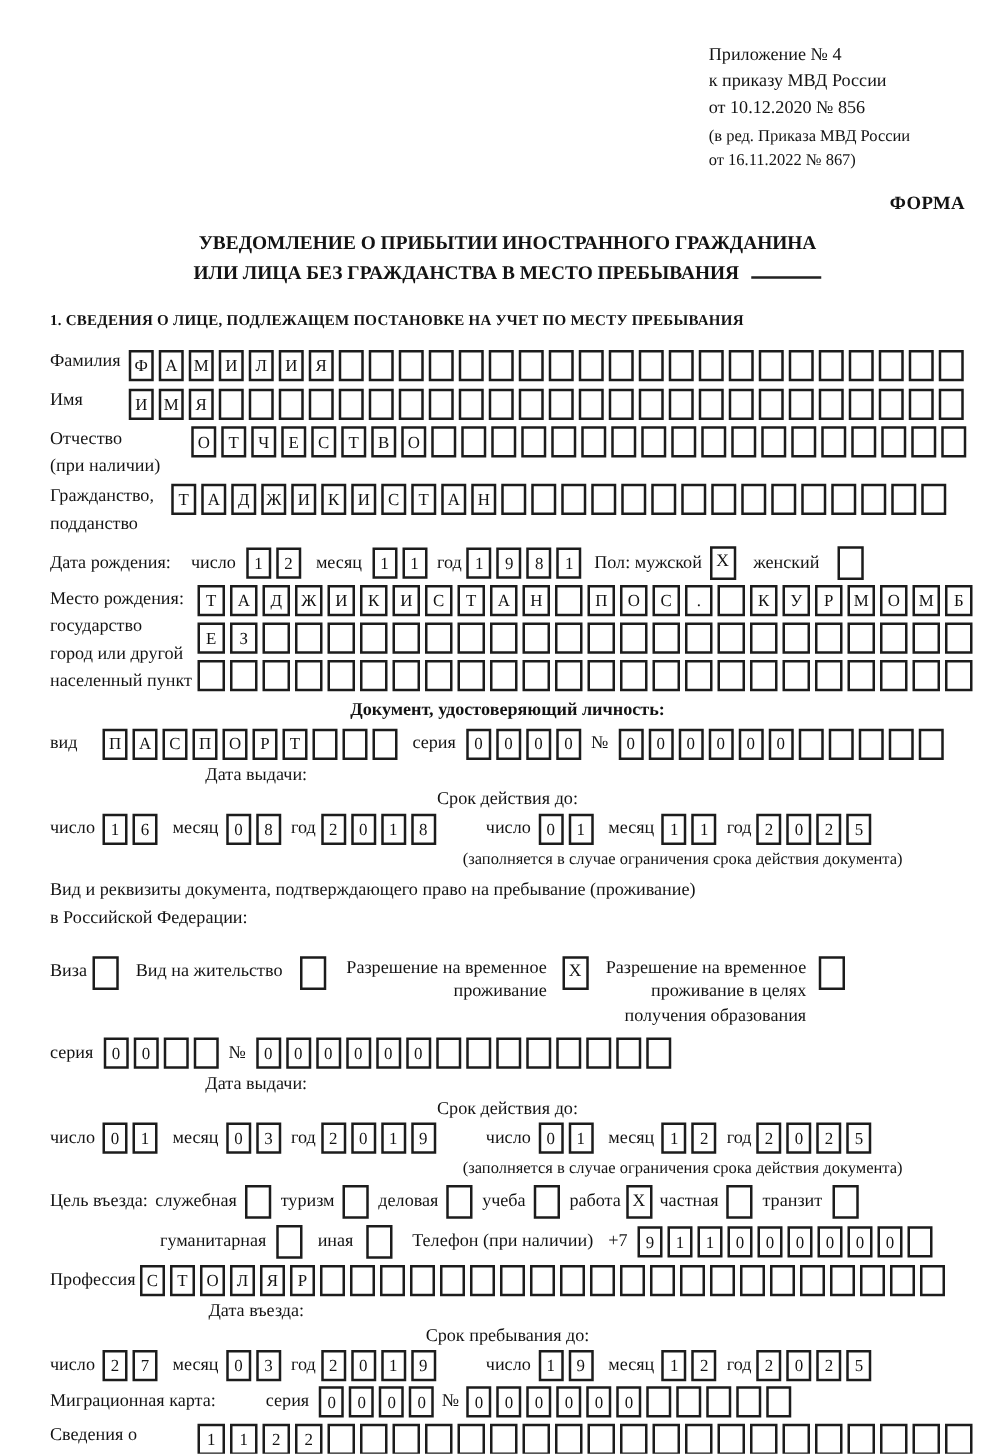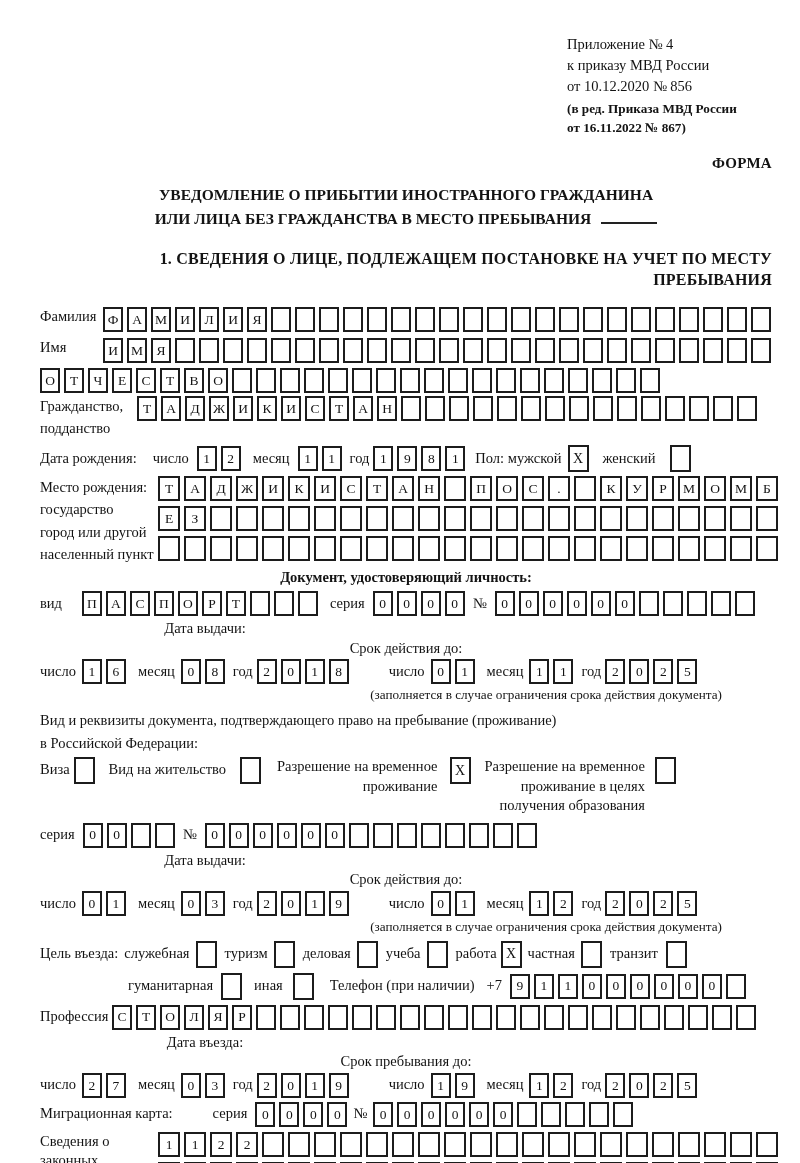--- a/index.html
+++ b/index.html
@@ -22,25 +22,25 @@
     width:17px;height:23px;border:2px solid #1c1c1c;background:#fff;
     display:inline-flex;align-items:center;justify-content:center;
     font-size:14px;line-height:1;flex:none;
   }
 
   .row{display:flex;align-items:flex-start;}
   .vcenter{align-items:center;}
   .lbl{flex:none;}
 
   .hdr{margin-left:527px;line-height:1.45;}
-  .hdr-sub{font-size:13.2px;line-height:1.4;font-weight:bold;}
+  .hdr-sub{font-size:13.2px;line-height:1.4;}
   .forma{font-weight:bold;text-align:right;margin-top:16px;font-size:15px;letter-spacing:.3px;}
   .title{text-align:center;font-weight:bold;font-size:15.5px;margin-top:10px;line-height:1.5;}
   .blank-line{display:inline-block;width:56px;border-bottom:2px solid #222;margin-left:10px;}
-  .sec{font-weight:bold;text-align:right;font-size:16px;margin-top:18px;letter-spacing:.2px;}
+  .sec{font-weight:bold;text-align:left;font-size:12px;margin-top:18px;letter-spacing:.2px;}
   .subhead{font-weight:bold;text-align:center;font-size:14.5px;margin-top:3px;}
   .dhead{display:flex;margin-top:3px;flex-direction:column;}
   .dhead .dh-left{width:330px;text-align:center;flex:none;}
   .dhead .dh-right{flex:1;text-align:center;}
   .note{text-align:right;padding-right:50px;font-size:13.2px;margin-top:2px;}
   .stackc{text-align:right;line-height:1.35;flex:none;}
   .ml4{margin-left:4px;}.ml6{margin-left:6px;}.ml8{margin-left:8px;}
   .ml10{margin-left:10px;}.ml12{margin-left:12px;}.ml14{margin-left:14px;}
   .ml16{margin-left:16px;}.ml20{margin-left:20px;}.ml40{margin-left:40px;}
 </style>
@@ -130,20 +130,24 @@
         <span class="cell"></span>
         <span class="cell"></span>
         <span class="cell"></span>
         <span class="cell"></span>
         <span class="cell"></span>
         <span class="cell"></span>
       </div>
   </div>
 
   <div class="row" style="margin-top:5px">
+    <div class="lbl" style="width:113px;line-height:1.5">
+      <div>Отчество</div>
+      <div>(при наличии)</div>
+    </div>
     <div class="cells">
         <span class="cell">О</span>
         <span class="cell">Т</span>
         <span class="cell">Ч</span>
         <span class="cell">Е</span>
         <span class="cell">С</span>
         <span class="cell">Т</span>
         <span class="cell">В</span>
         <span class="cell">О</span>
         <span class="cell"></span>
@@ -397,21 +401,21 @@
       </span>
   </div>
 
   <div class="note">(заполняется в случае ограничения срока действия документа)</div>
 
   <div style="margin-top:5px;line-height:1.55">
     <div>Вид и реквизиты документа, подтверждающего право на пребывание (проживание)</div>
     <div>в Российской Федерации:</div>
   </div>
 
-  <div class="row" style="margin-top:3px">
+  <div class="row" style="margin-top:19px">
     <span style="padding-top:3px">Виза</span>
     <span class="cbox ml4"></span>
     <span class="ml14" style="padding-top:3px">Вид на жительство</span>
     <span class="cbox ml14"></span>
     <div class="stackc ml16">
       <div>Разрешение на временное</div>
       <div>проживание</div>
     </div>
     <span class="cbox ml12">X</span>
     <div class="stackc ml14">

